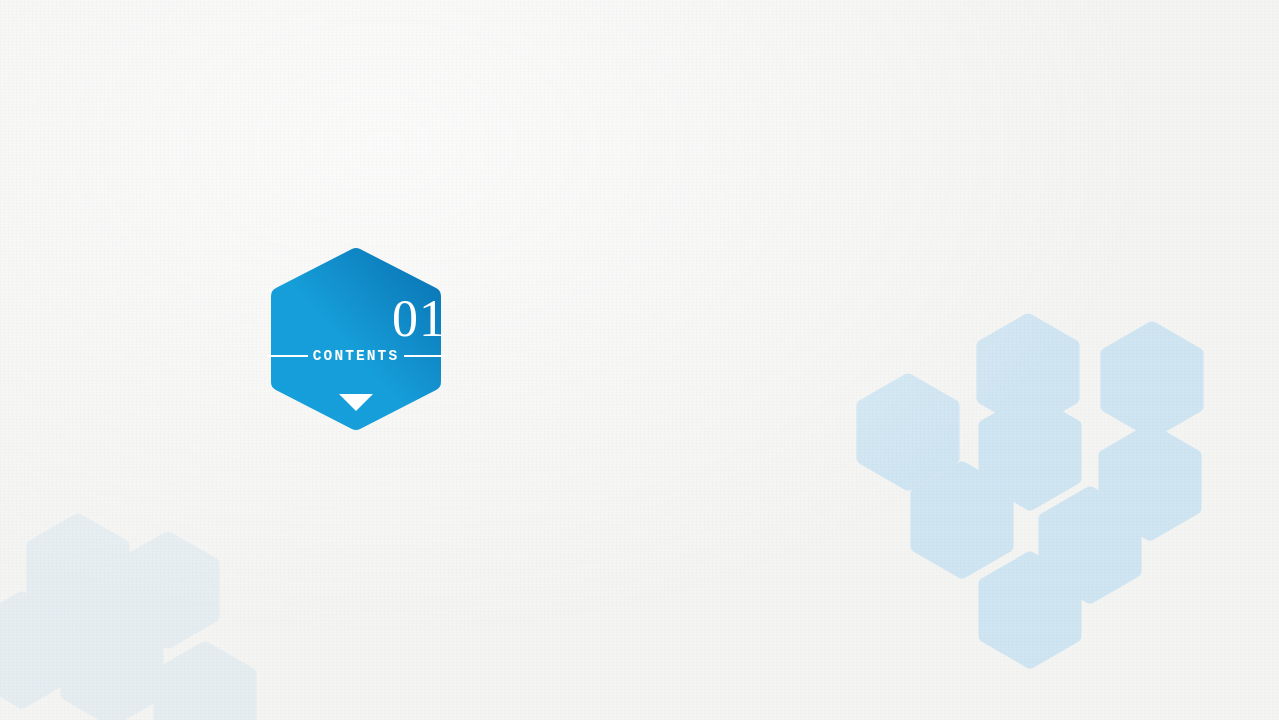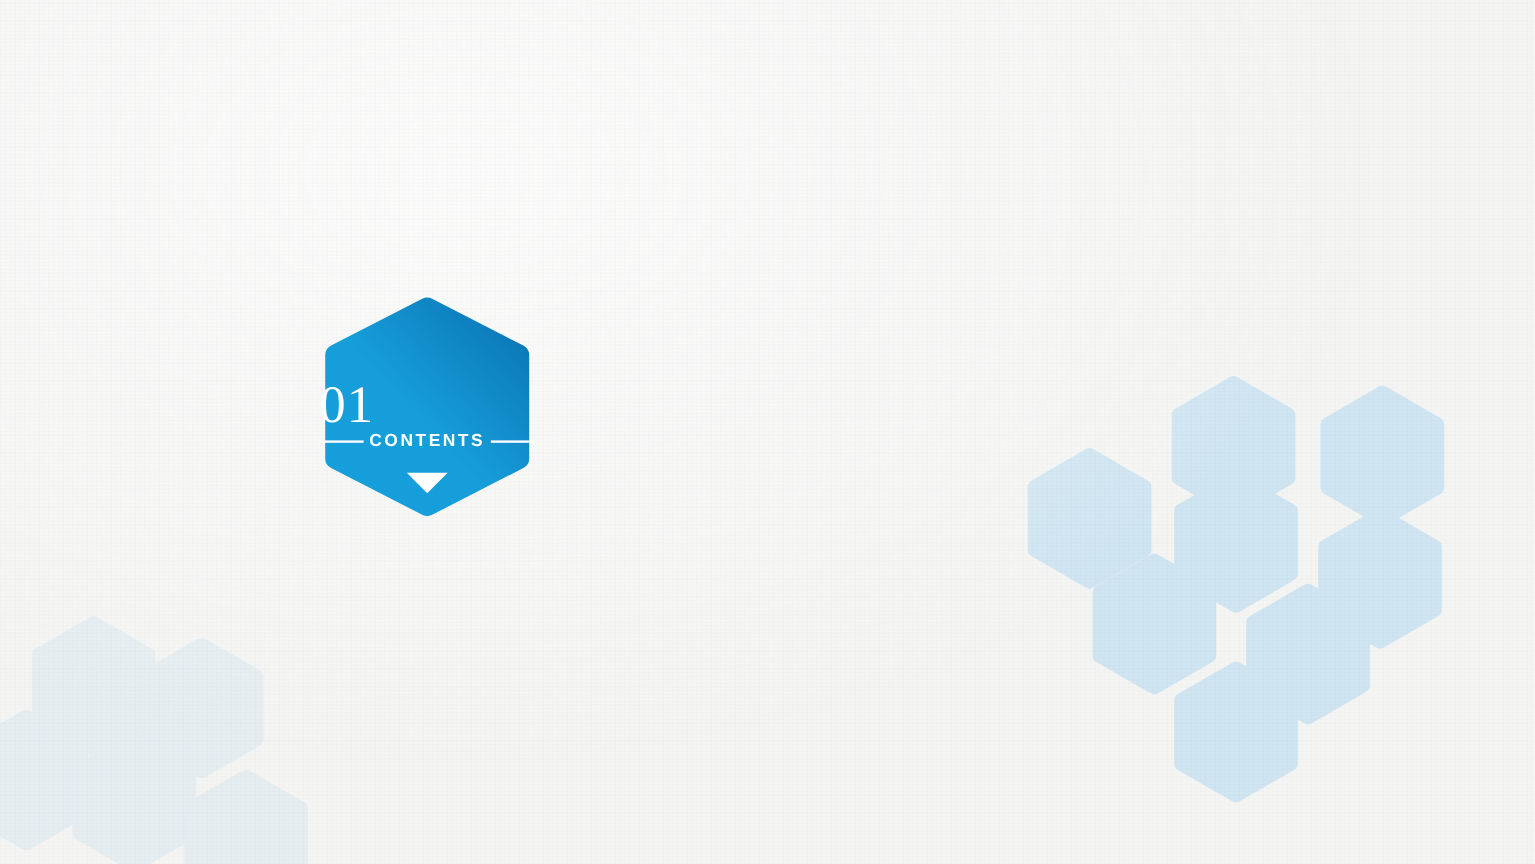--- a/index.html
+++ b/index.html
@@ -54,38 +54,38 @@
   .badge-inner {
     position: absolute;
     inset: 0;
     z-index: 2;
   }
   #badge-number {
     position: absolute;
     left: 0;
     right: 0;
     top: 48px;
-    text-align: left;
+    text-align: right;
     color: #ffffff;
     font-family: "Liberation Serif", serif;
-    font-size: 44px;
+    font-size: 52px;
     line-height: 47px;
     letter-spacing: 1px;
     font-weight: 400;
-    margin-top: 19px;
   }
   #badge-divider-row {
     position: absolute;
     left: 1px;
     right: 1px;
-    top: 112px;
+    top: 100px;
     height: 18px;
     display: flex;
     align-items: center;
     justify-content: center;
+    font-family: Liberation Mono, monospace;
   }
   .badge-rule {
     flex: 1 1 auto;
     height: 2px;
     background: #ffffff;
     min-width: 8px;
   }
   #badge-caption {
     color: #ffffff;
     font-size: 14.5px;

